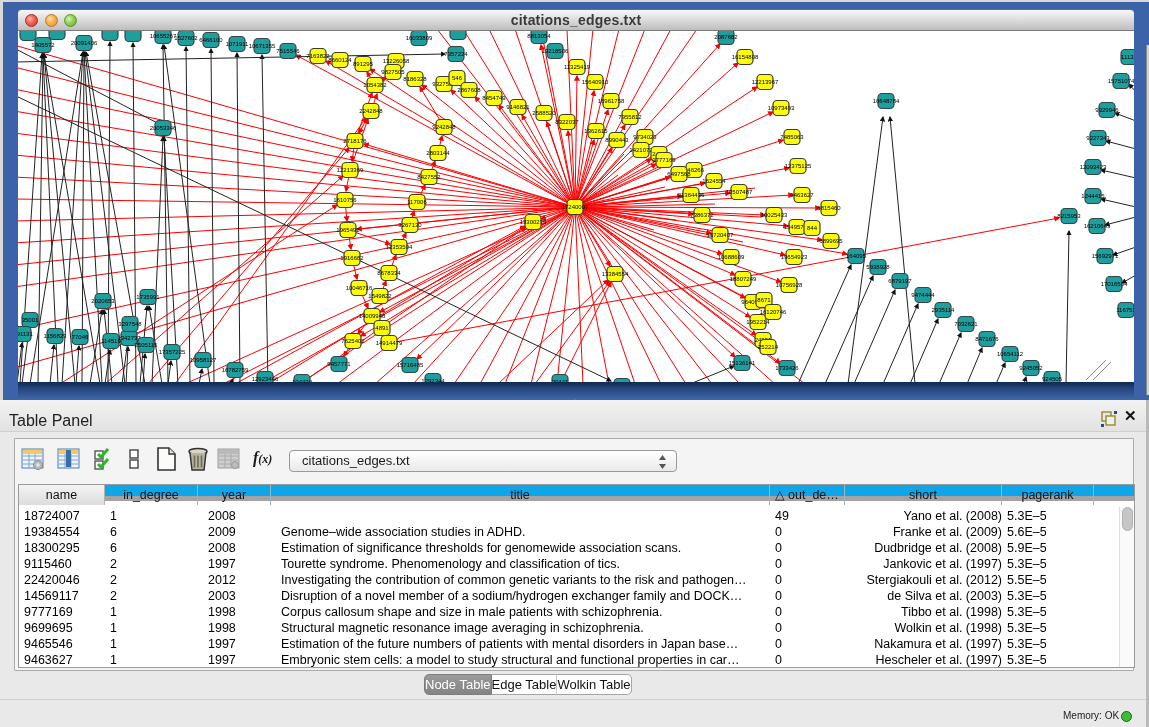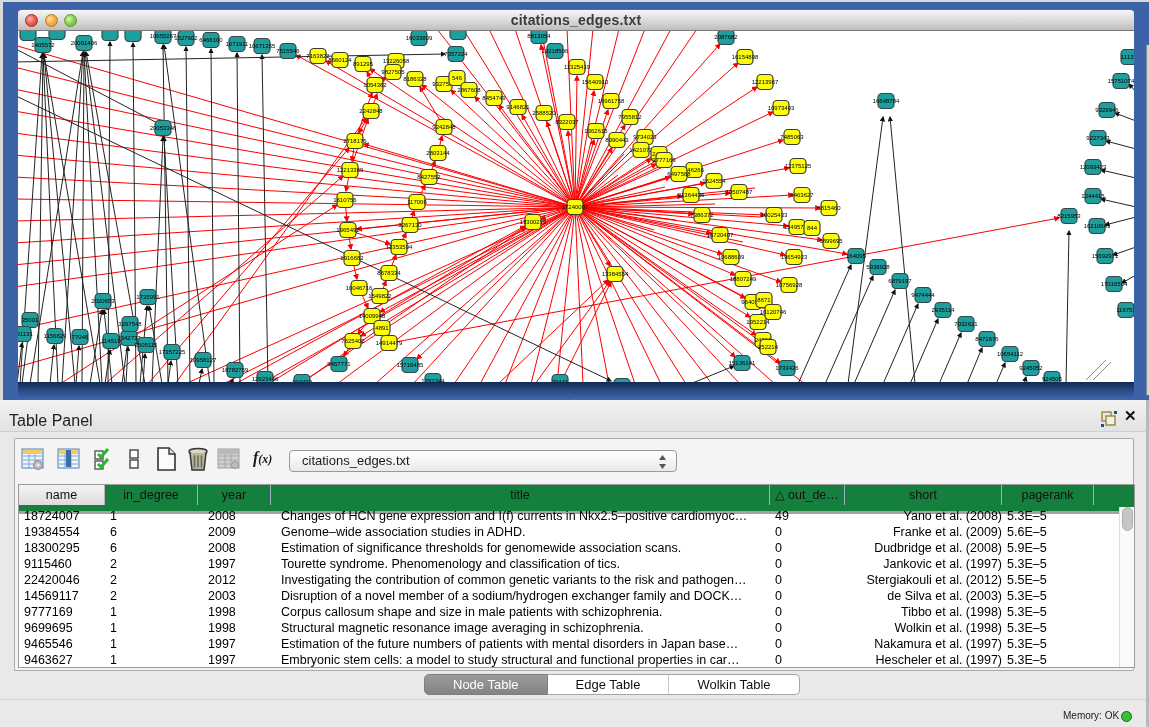--- a/index.html
+++ b/index.html
@@ -18,37 +18,37 @@
 #divarrow{position:absolute;left:571px;top:399px;width:0;height:0;border-left:4px solid transparent;border-right:4px solid transparent;border-bottom:5px solid #888}
 #tphead{position:absolute;left:0;top:400px;width:1149px;height:32px;background:linear-gradient(#f2f2f2,#e2e2e2);border-bottom:1px solid #cfcfcf}
 #tptitle{position:absolute;left:9px;top:12px;font-size:16px;color:#222}
 #floaticon{position:absolute;left:1101px;top:411px;width:17px;height:17px}
 #closex{position:absolute;left:1124px;top:407px;font-size:15px;font-weight:bold;color:#111}
 #panel{position:absolute;left:14px;top:438px;width:1120px;height:233px;background:#f4f4f4;border:1px solid #ababab;border-radius:1px}
 #toolbar{position:absolute;left:4px;top:8px;height:28px}
 .ticon{position:absolute;top:0}
 #combo{position:absolute;left:270px;top:3px;width:388px;height:22px;background:linear-gradient(#fff,#e9e9e9);border:1px solid #9a9a9a;border-radius:4px;font-size:13px;color:#1a1a1a;line-height:20px;padding-left:12px}
 #tbl{position:absolute;left:3px;top:45px;width:1117px;height:184px;background:#fff;border:1px solid #9a9a9a;font-size:12.5px;color:#000}
-#thead{position:absolute;left:0;top:0;width:1115px;height:29px;background:#15803d;border-bottom:3px solid #a3a3a3}
+#thead{position:absolute;left:0;top:0;width:1115px;height:16px;background:#0ea5e9;border-bottom:5px solid #a3a3a3}
 .th{position:absolute;top:0;height:20px;line-height:20px;text-align:center;border-right:1px solid #9ab4c5;font-size:12.5px;color:#111}
 #th0{left:0;width:86px;background:linear-gradient(#f4f4f4,#dcdcdc);border-right:1px solid #b4b4b4}
 #th1{left:86px;width:93px}
 #th2{left:179px;width:73px}
 #th3{left:252px;width:499px}
 #th4{left:751px;width:75px;text-align:left;padding-left:5px}
 #th5{left:826px;width:157px}
 #th6{left:983px;width:92px}
 .tr{position:absolute;left:0;width:1080px;height:16px;line-height:16px;white-space:nowrap}
 .tr div{position:absolute;top:0;height:16px;overflow:hidden}
 .c0{left:5px;width:80px}.c1{left:91px;width:88px}.c2{left:189px;width:62px}
 .c3{left:262px;width:488px}.c4{left:756px;width:68px}.c5{left:826px;width:157px;text-align:right}.c6{left:988px;width:86px}
 #vsb{position:absolute;left:1100px;top:22px;width:15px;height:160px;background:#fafafa;border-left:1px solid #ddd}
 #vsbthumb{position:absolute;left:2px;top:0px;width:11px;height:24px;background:#c6c6c6;border:1px solid #b0b0b0;border-radius:6px}
 #tabs{position:absolute;left:424px;top:674px;height:21px;font-size:13px;line-height:19px;color:#111}
-.tab{float:left;height:21px;padding:0 28px;background:#fff;border-top:1px solid #a5a5a5;border-bottom:1px solid #a5a5a5}
+.tab{float:left;height:21px;padding:0 0;background:#fff;border-top:1px solid #a5a5a5;border-bottom:1px solid #a5a5a5}
 #tab1{background:linear-gradient(#9a9a9a,#848484);color:#fff;border:1px solid #7e7e7e;border-radius:5px 0 0 5px}
 #tab2{border-right:1px solid #c9c9c9}
 #tab3{border-right:1px solid #a5a5a5;border-radius:0 5px 5px 0}
 #statline{position:absolute;left:0;top:699px;width:1149px;height:1px;background:#d2d2d2}
 #mem{position:absolute;left:1063px;top:710px;font-size:10px;color:#222}
 #led{position:absolute;left:1121px;top:711px;width:11px;height:11px;border-radius:50%;background:#35c335;border:1px solid #2e552e}
 #edgeR2{position:absolute;left:1146px;top:400px;width:3px;height:327px;background:#b9b9b9}
 </style></head><body>
 <div id="app">
  <div id="topblue"></div>
@@ -601,21 +601,20 @@
           <div class="th" id="th3">title</div>
        <div class="th" id="th4">△ out_de…</div>
           <div class="th" id="th5">short</div>
        <div class="th" id="th6">pagerank</div>
      </div>
      <div id="rows" style="position:absolute;left:0;top:23px;width:1100px">
 <div class="tr" style="top:0px">
             <div class="c0">18724007</div>
             <div class="c1">1</div>
             <div class="c2">2008</div>
-            <div class="c3">Changes of HCN gene expression and I(f) currents in Nkx2.5–positive cardiomyoc…</div>
             <div class="c4">49</div>
             <div class="c5">Yano et al. (2008)</div>
             <div class="c6">5.3E–5</div>
           </div>
 <div class="tr" style="top:16px">
             <div class="c0">19384554</div>
             <div class="c1">6</div>
             <div class="c2">2009</div>
             <div class="c3">Genome–wide association studies in ADHD.</div>
             <div class="c4">0</div>

